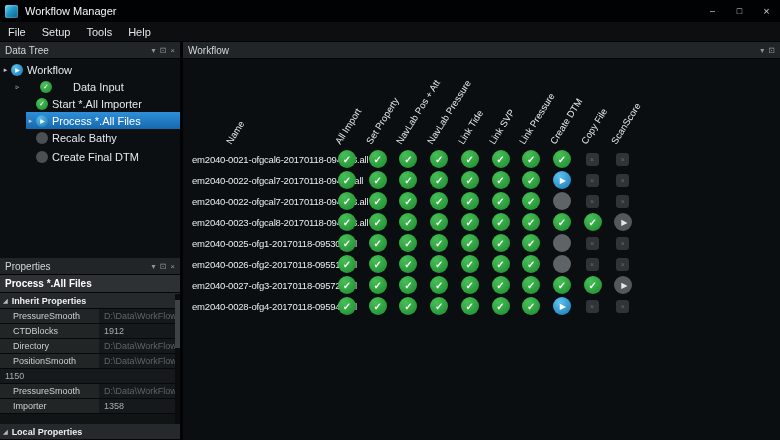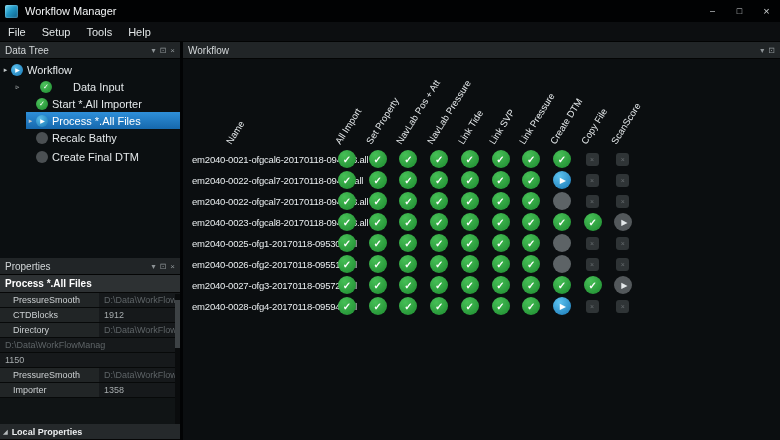--- a/index.html
+++ b/index.html
@@ -164,33 +164,38 @@
   <div class="panel-header">
     <span>Properties</span>
     <span class="hdr-icons">
       <span>▾</span>
       <span>⊡</span>
       <span>×</span>
     </span>
   </div>
   <div class="props-target">Process *.All Files</div>
 
+  <div class="props-section">
+    <span class="section-arrow">◢</span>
+    <span class="section-label">Inherit Properties</span>
+  </div>
     <div class="prop-row">
     <div class="prop-name">PressureSmooth</div>
     <div class="prop-value">D:\Data\WorkFlowManag</div>
   </div>
     <div class="prop-row">
     <div class="prop-name">CTDBlocks</div>
     <div class="prop-value number">1912</div>
   </div>
     <div class="prop-row">
     <div class="prop-name">Directory</div>
     <div class="prop-value">D:\Data\WorkFlowManag</div>
   </div>
     <div class="prop-row">
+    <div class="prop-name">PositionSmooth</div>
     <div class="prop-value">D:\Data\WorkFlowManag</div>
   </div>
     <div class="prop-row">
     <div class="prop-value number">1150</div>
   </div>
     <div class="prop-row">
     <div class="prop-name">PressureSmooth</div>
     <div class="prop-value">D:\Data\WorkFlowManag</div>
   </div>
     <div class="prop-row">

